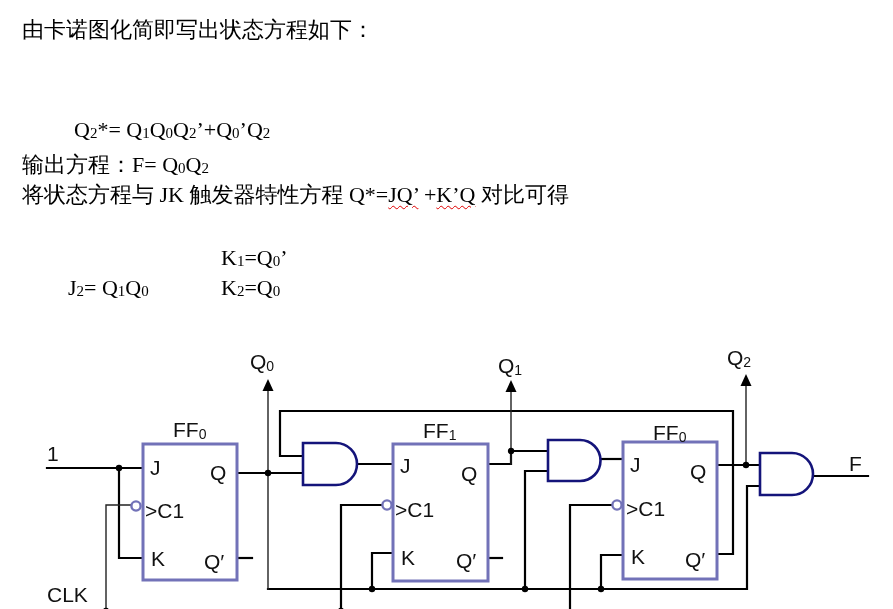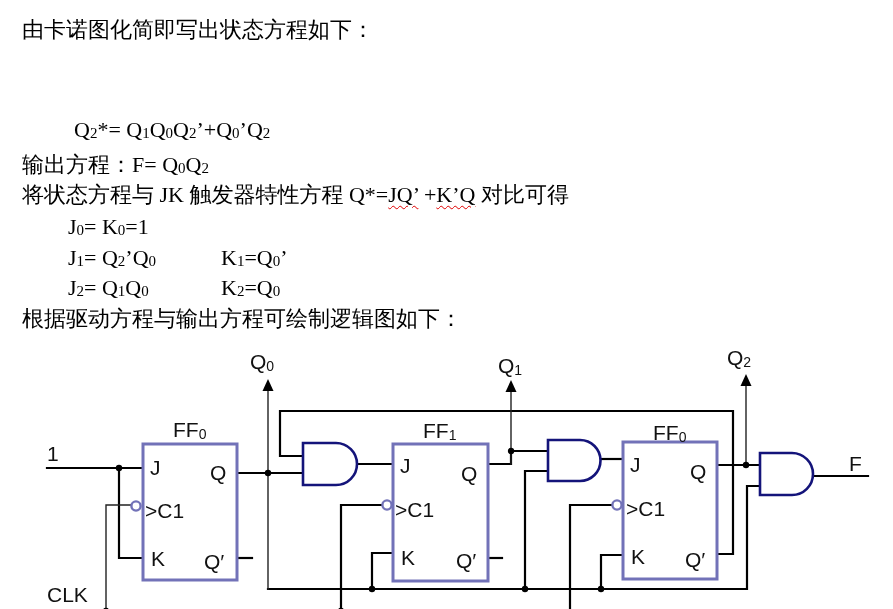--- a/index.html
+++ b/index.html
@@ -39,27 +39,24 @@
 
 <div class="page">
 
   <div class="line" style="left:22px; top:2px;"><span>由卡诺图化简即写出状态方程如下：</span></div>
 
   <div class="line" style="left:62px; top:102px;margin-left:12px;"><span>Q</span><span class="sub">2</span><span>*= Q</span><span class="sub">1</span><span>Q</span><span class="sub">0</span><span>Q</span><span class="sub">2</span><span>’+Q</span><span class="sub">0</span><span>’Q</span><span class="sub">2</span></div>
 
   <div class="line" style="left:22px; top:137px;font-family:Liberation Serif, serif;"><span>输出方程：</span><span>F= Q</span><span class="sub">0</span><span>Q</span><span class="sub">2</span></div>
   <div class="line" style="left:22px; top:167px;"><span>将状态方程与 JK 触发器特性方程 Q*=</span><span class="wavy" style="text-decoration-color: rgb(224, 0, 0);">JQ’</span><span> +</span><span class="wavy" style="text-decoration-color: rgb(224, 0, 0);">K’Q</span><span> 对比可得</span></div>
 
-  <div class="line" style="left:68px; top:199px;"><span>J</span><span class="sub">0</span><span>= K</span><span class="sub">0</span><span>=1</span></div>
-  <div class="line" style="left:68px; top:230px;"><span>J</span><span class="sub">1</span><span>= Q</span><span class="sub">2</span><span>’Q</span><span class="sub">0</span></div>
   <div class="line" style="left:221px; top:230px;text-align:right;"><span>K</span><span class="sub">1</span><span>=Q</span><span class="sub">0</span><span>’</span></div>
   <div class="line" style="left:68px; top:260px;"><span>J</span><span class="sub">2</span><span>= Q</span><span class="sub">1</span><span>Q</span><span class="sub">0</span></div>
   <div class="line" style="left:221px; top:260px;"><span>K</span><span class="sub">2</span><span>=Q</span><span class="sub">0</span></div>
 
-  <div class="line" style="left:22px; top:291px;"><span>根据驱动方程与输出方程可绘制逻辑图如下：</span></div>
 
   <svg class="diagram" width="893" height="609" viewBox="0 0 893 609">
 
     <path class="wire" d="M28,599 H570"></path>
 
     <path class="wire" d="M268,577 H747 V474 H760"></path>
 
     <path class="wire" d="M47,456 H143"></path>
     <path class="wire" d="M119,456 V546 H143"></path>
     <path class="wire thin" d="M106,599 V493 H131"></path>

